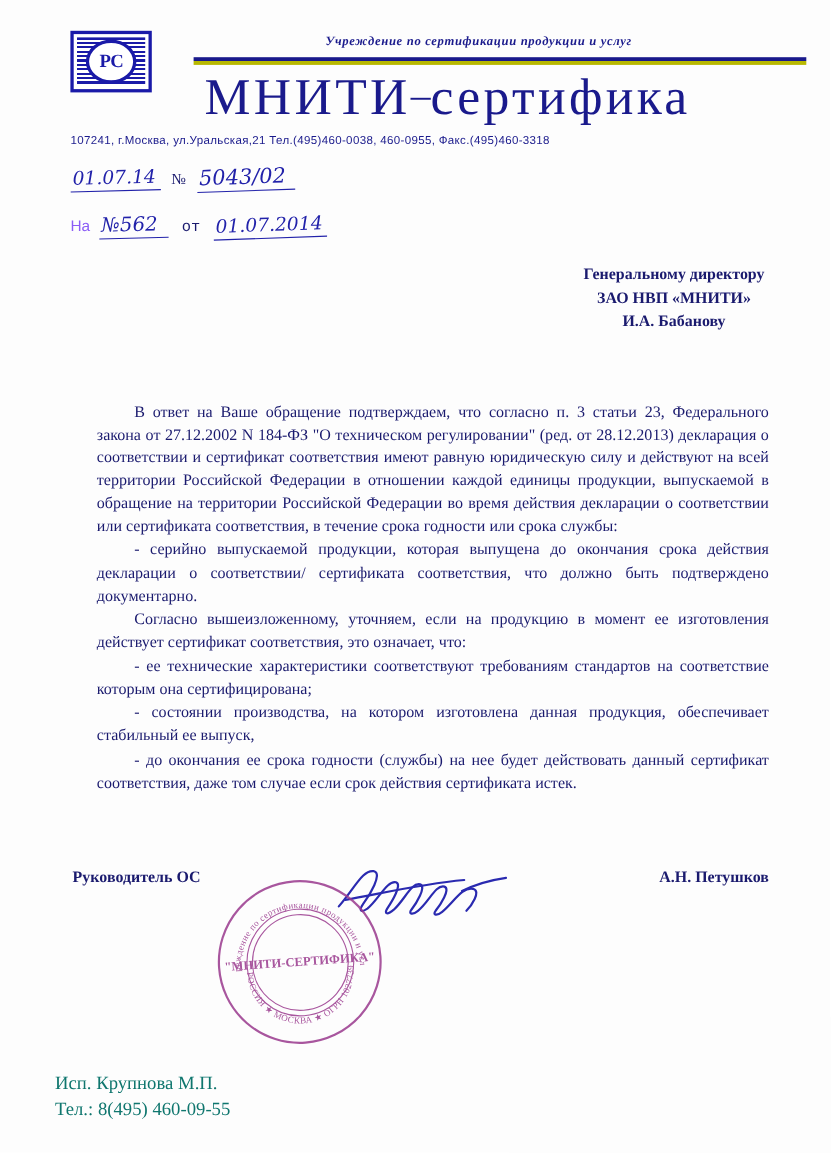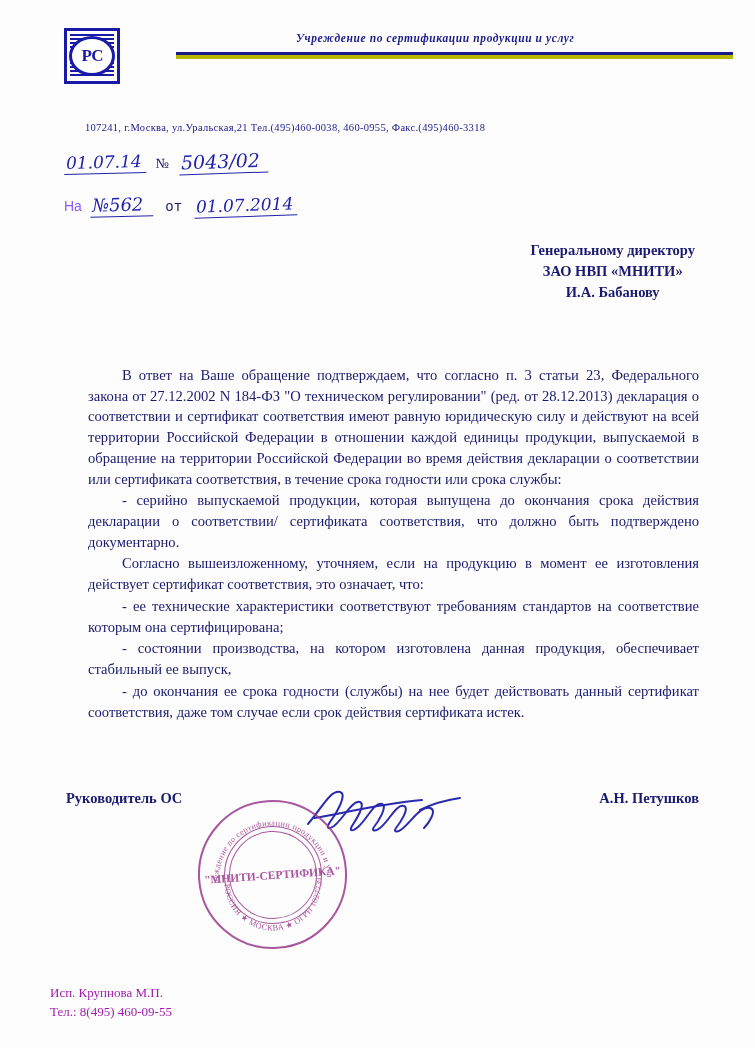--- a/index.html
+++ b/index.html
@@ -27,21 +27,21 @@
     position: absolute;
     left: 0; right: 0;
     top: 22px;
     height: 115px;
   }
 
   .logo {
     position: absolute;
     left: 64px;
     top: 6px;
-    width: 56px;
+    width: 74px;
     height: 56px;
     border: 3px solid #1a1aa8;
     background: #ffffff;
     box-sizing: border-box;
     overflow: hidden;
   }
   .logo .stripes {
     position: absolute;
     inset: 3px;
     background: repeating-linear-gradient(
@@ -110,26 +110,25 @@
     letter-spacing: 0;
     font-size: 36px;
     vertical-align: 6px;
   }
 
   .contacts {
     position: absolute;
     left: 64px;
     top: 100px;
     right: 22px;
-    font-family: Liberation Serif, serif;
+    font-family: Liberation Sans, sans-serif;
     font-size: 10.5px;
     letter-spacing: 0.3px;
     color: #1a1a8c;
     white-space: nowrap;
-    margin-left: 21px;
   }
 
   
   .ref-block {
     position: absolute;
     left: 64px;
     top: 150px;
     width: 330px;
     height: 80px;
   }
@@ -319,42 +318,45 @@
     stroke-width: 2;
     stroke-linecap: round;
   }
 
   
   .footer {
     position: absolute;
     left: 50px;
     bottom: 26px;
     font-family: "Liberation Serif", serif;
-    font-size: 13px;
+    font-size: 17px;
     line-height: 1.45;
-    color: #a21caf;
+    color: #0f766e;
   }
 </style>
 </head>
 <body>
 
 <div class="page">
 
   <div class="letterhead">
 
     <div class="logo">
       <div class="stripes"></div>
       <div class="oval"></div>
       <div class="pc">РС</div>
     </div>
 
     <div class="org-line">Учреждение по сертификации продукции и услуг</div>
 
     <div class="rule-thick"></div>
 
+    <div class="brand">
+      <span>МНИТИ</span><span class="dash">–</span><span>сертифика</span>
+    </div>
 
     <div class="contacts">107241, г.Москва, ул.Уральская,21   Тел.(495)460-0038, 460-0955, Факс.(495)460-3318</div>
   </div>
 
   <div class="ref-block">
     <div class="ref-row ref-row1">
       <span class="hw hw-date1">01.07.14</span>
       <span class="num-label">№</span>
       <span class="hw hw-num">5043/02</span>
     </div>

